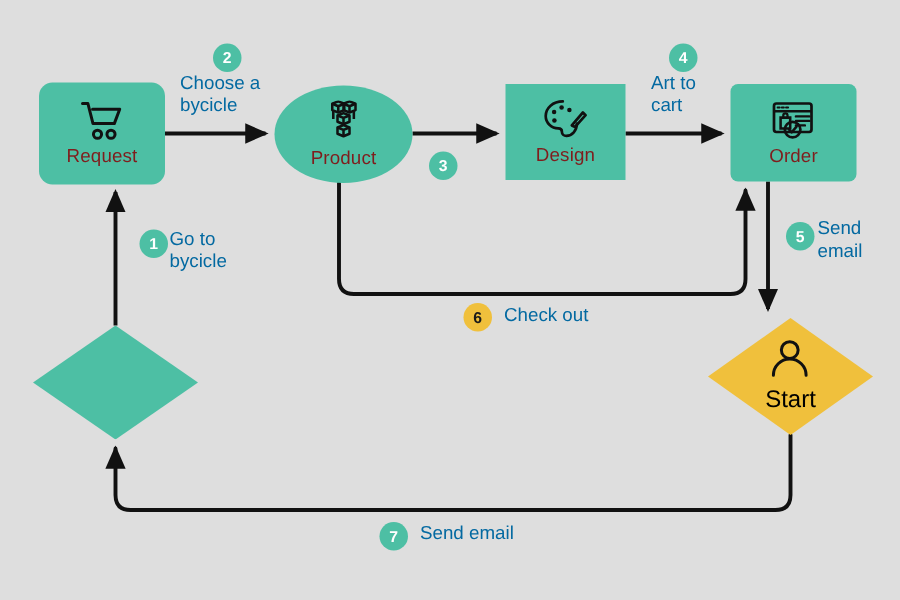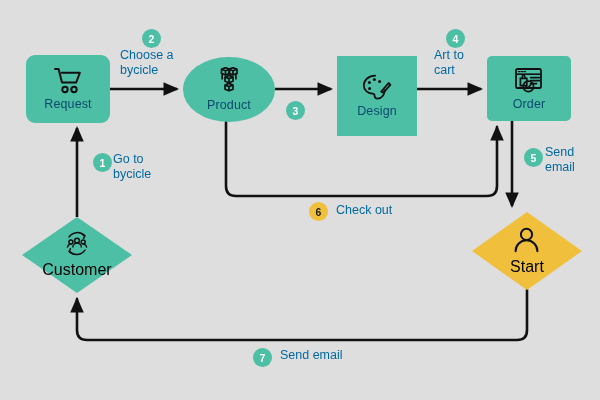--- a/index.html
+++ b/index.html
@@ -26,32 +26,32 @@
     position: absolute;
     display: flex;
     flex-direction: column;
     align-items: center;
     justify-content: center;
     box-sizing: border-box;
   }
   .node .icon { display: block; line-height: 0; }
   .node .lbl {
     font-size: 12.5px;
-    color: #0c4a6e;
+    color: #7f1d1d;
     margin-top: 3px;
     letter-spacing: .1px;
     white-space: nowrap;
   }
 
   .n-request {
     left: 26px; top: 55px; width: 84px; height: 68px;
     background: #4dbfa4; border-radius: 9px;
   }
   .n-design {
-    left: 337px; top: 56px; width: 80px; height: 80px;
+    left: 337px; top: 56px; width: 80px; height: 64px;
     background: #4dbfa4; border-radius: 0;
   }
   .n-order {
     left: 487px; top: 56px; width: 84px; height: 65px;
     background: #4dbfa4; border-radius: 5px;
   }
 
   
   .n-product {
     left: 183px; top: 57px; width: 92px; height: 65px;
@@ -207,41 +207,20 @@
         <path d="M8.2 11.4 v-1.5 a1.4 1.4 0 0 1 2.8 0 v1.5" fill="none" stroke="#111" stroke-width="1.5"></path>
         <circle cx="14.4" cy="19.4" r="5.2" fill="none" stroke="#111" stroke-width="1.8"></circle>
         <path d="M12.1 19.4 L13.8 21.2 L17.0 17.4" fill="none" stroke="#111" stroke-width="1.7" stroke-linecap="round" stroke-linejoin="round"></path>
       </svg>
     </span>
     <span class="lbl">Order</span>
   </div>
 
   <div class="diamond n-customer">
     <div class="dshape"></div>
-    <div class="dinner">
-      <span class="icon">
-        <svg width="30" height="26" viewBox="0 0 30 26">
-          <g fill="none" stroke="#111" stroke-width="1.5" stroke-linecap="round">
-            <path d="M7.0 6.0 A10 10 0 0 1 22.4 4.6"></path>
-            <path d="M20.2 3.0 L22.9 4.7 L21.6 7.4"></path>
-            <path d="M23.0 19.2 A10 10 0 0 1 7.6 20.6"></path>
-            <path d="M9.8 22.2 L7.1 20.5 L8.4 17.8"></path>
-          </g>
-          <g fill="none" stroke="#111" stroke-width="1.5">
-            <circle cx="15" cy="9.6" r="2.4"></circle>
-            <path d="M10.8 16.4 a4.3 4.3 0 0 1 8.6 0"></path>
-            <circle cx="8.9" cy="11.0" r="2.0"></circle>
-            <path d="M5.4 16.6 a3.7 3.7 0 0 1 3.9 -3.5"></path>
-            <circle cx="21.2" cy="11.0" r="2.0"></circle>
-            <path d="M24.7 16.6 a3.7 3.7 0 0 0 -3.9 -3.5"></path>
-          </g>
-        </svg>
-      </span>
-      <span class="lbl">Customer</span>
-    </div>
   </div>
 
   <div class="diamond n-shop">
     <div class="dshape"></div>
     <div class="dinner">
       <span class="icon">
         <svg width="29" height="27" viewBox="0 0 29 27">
           <circle cx="14.5" cy="7.4" r="5.6" fill="none" stroke="#111" stroke-width="2"></circle>
           <path d="M3.6 24.2 a10.9 10.9 0 0 1 21.8 0" fill="none" stroke="#111" stroke-width="2" stroke-linecap="round"></path>
         </svg>

